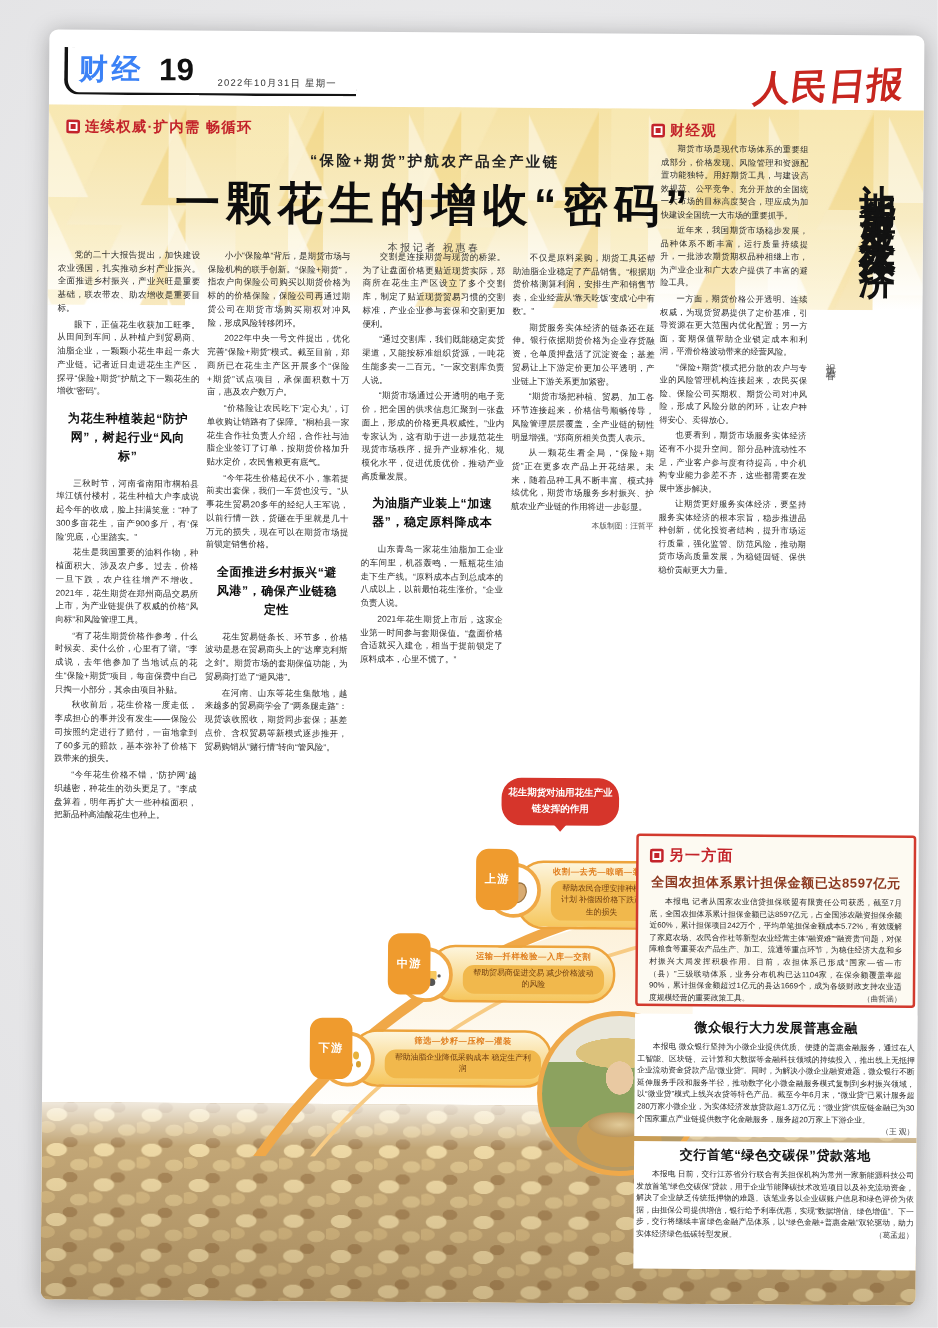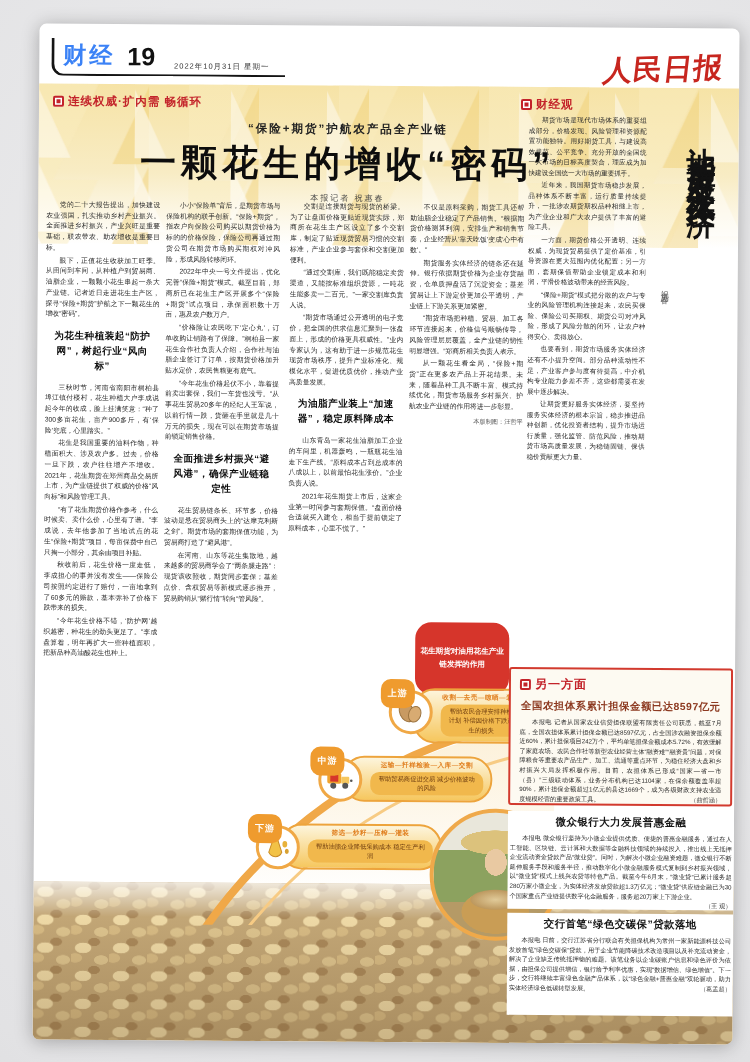--- a/index.html
+++ b/index.html
@@ -53,34 +53,34 @@
   .vh-byline{position:absolute;left:6px;top:160px;writing-mode:vertical-rl;font-size:8px;color:#555;letter-spacing:3px;}
   
   .diagram{position:absolute;left:20px;top:560px;width:500px;height:340px;z-index:2;}
   .swoosh{position:absolute;inset:0;overflow:hidden;}
   .swoosh .c0{position:absolute;left:60px;top:132px;width:1000px;height:1000px;border-radius:50%;
     background:linear-gradient(180deg,rgba(247,210,135,.35),rgba(247,210,135,0) 18%);}
   .swoosh .c1{position:absolute;left:60px;top:120px;width:1000px;height:1000px;border-radius:50%;
     border:8px solid #f0a848;}
   .swoosh .c2{position:absolute;left:84px;top:152px;width:1000px;height:1000px;border-radius:50%;
     border:3px solid #f7cb84;}
-  .callout{position:absolute;left:360px;top:36px;width:84px;background:#d6352b;border-radius:16px;
-    color:#fff;font-size:7.6px;font-weight:800;text-align:center;line-height:1.7;padding:23px 5px;z-index:3;}
+  .callout{position:absolute;left:346px;top:36px;width:84px;background:#d6352b;border-radius:16px;
+    color:#fff;font-size:7.6px;font-weight:800;text-align:center;line-height:1.7;padding:6px 5px;z-index:3;}
   .callout::after{content:"";position:absolute;left:50%;bottom:-13px;margin-left:-8px;
     border:8px solid transparent;border-top:9px solid #d6352b;}
   .stage{position:absolute;z-index:3;}
   .stage .pill{margin-left:20px;background:linear-gradient(180deg,#fdf5dc,#f6c75e);
     border:2px solid #eda43c;border-radius:22px;padding:3px 7px 5px 26px;min-height:36px;box-sizing:border-box;}
   .stage .flow{color:#e07f1f;font-weight:800;font-size:6.6px;text-align:center;letter-spacing:.5px;}
   .stage .desc{margin-top:2px;background:#f1b84c;border-radius:9px;padding:2px 6px;
     color:#6d3c10;font-size:6.3px;line-height:1.5;text-align:center;}
   .stage .circle{position:absolute;left:-4px;top:2px;width:44px;height:44px;background:#fff;
     border:3px solid #f0a845;border-radius:50%;display:flex;align-items:center;justify-content:center;box-sizing:border-box;}
   .stage .badge{position:absolute;left:-12px;top:-9px;background:#ef9b2e;color:#fff;font-weight:900;
-    font-size:9px;padding:8px 7px;border-radius:10px;letter-spacing:1px;z-index:4;}
+    font-size:9px;padding:18px 7px;border-radius:10px;letter-spacing:1px;z-index:4;}
   .s0{left:338px;top:102px;width:138px;}
   .s1{left:268px;top:170px;width:170px;}
   .s2{left:206px;top:238px;width:182px;}
   
   .farmer{position:absolute;left:396px;top:782px;width:132px;height:132px;border-radius:50%;
     border:4px solid #efa94a;z-index:3;box-sizing:border-box;
     background:
       radial-gradient(56px 36px at 50% 80%, #c99d55 0 60%, rgba(0,0,0,0) 61%),
       radial-gradient(20px 24px at 50% 40%, #e9c9a2 0 55%, rgba(0,0,0,0) 56%),
       radial-gradient(58px 20px at 50% 24%, #dcc27c 0 60%, rgba(0,0,0,0) 61%),

